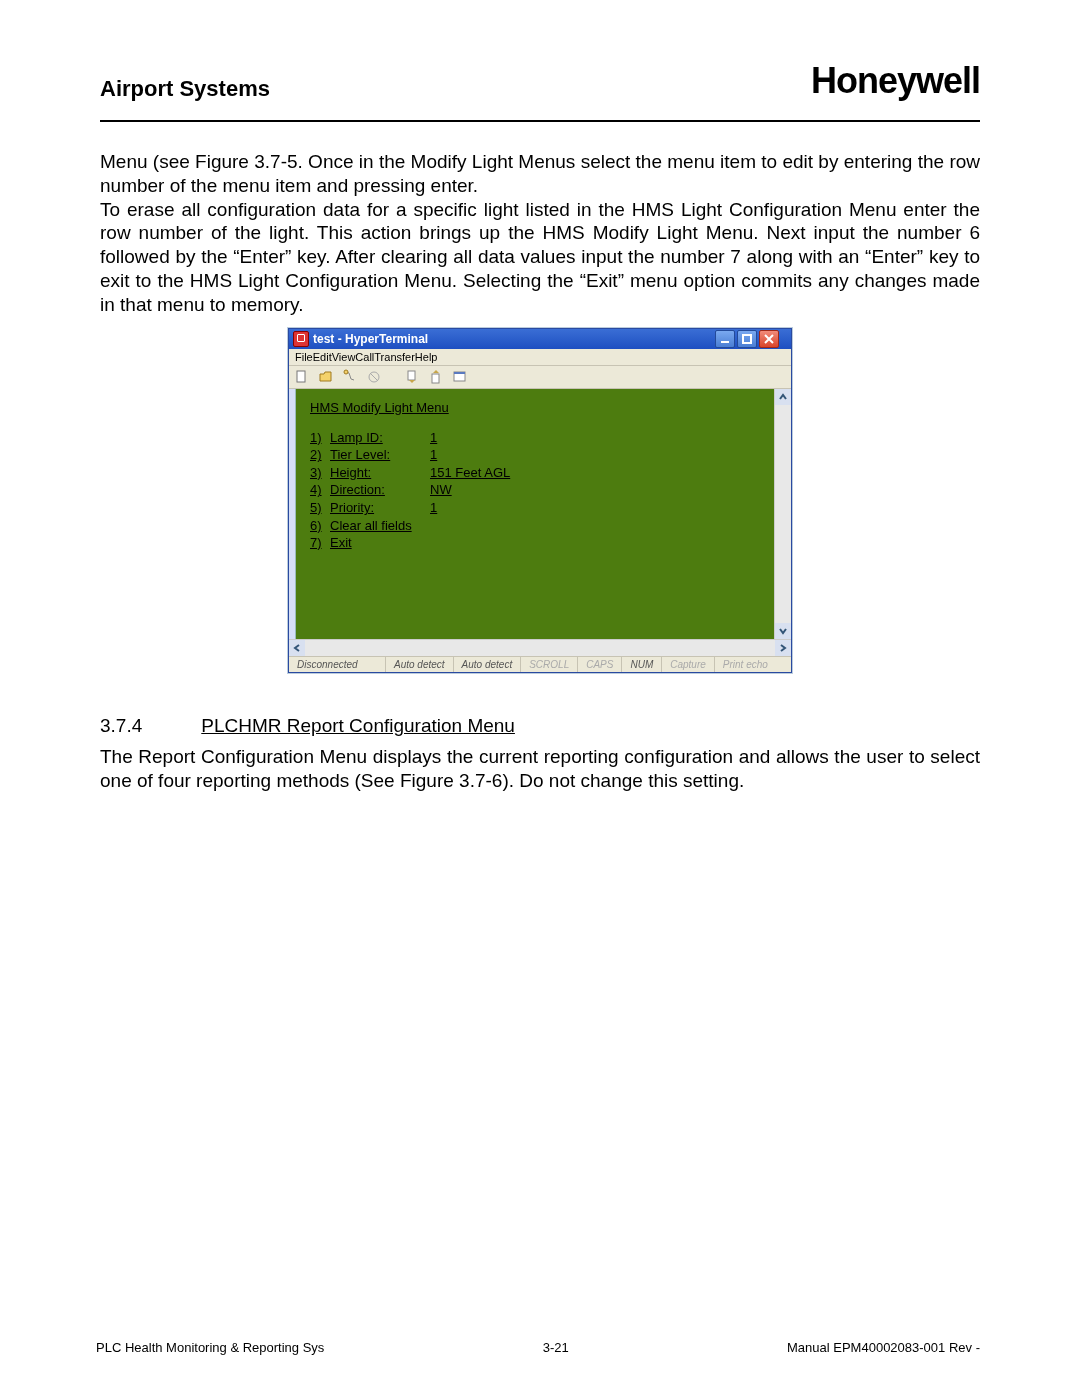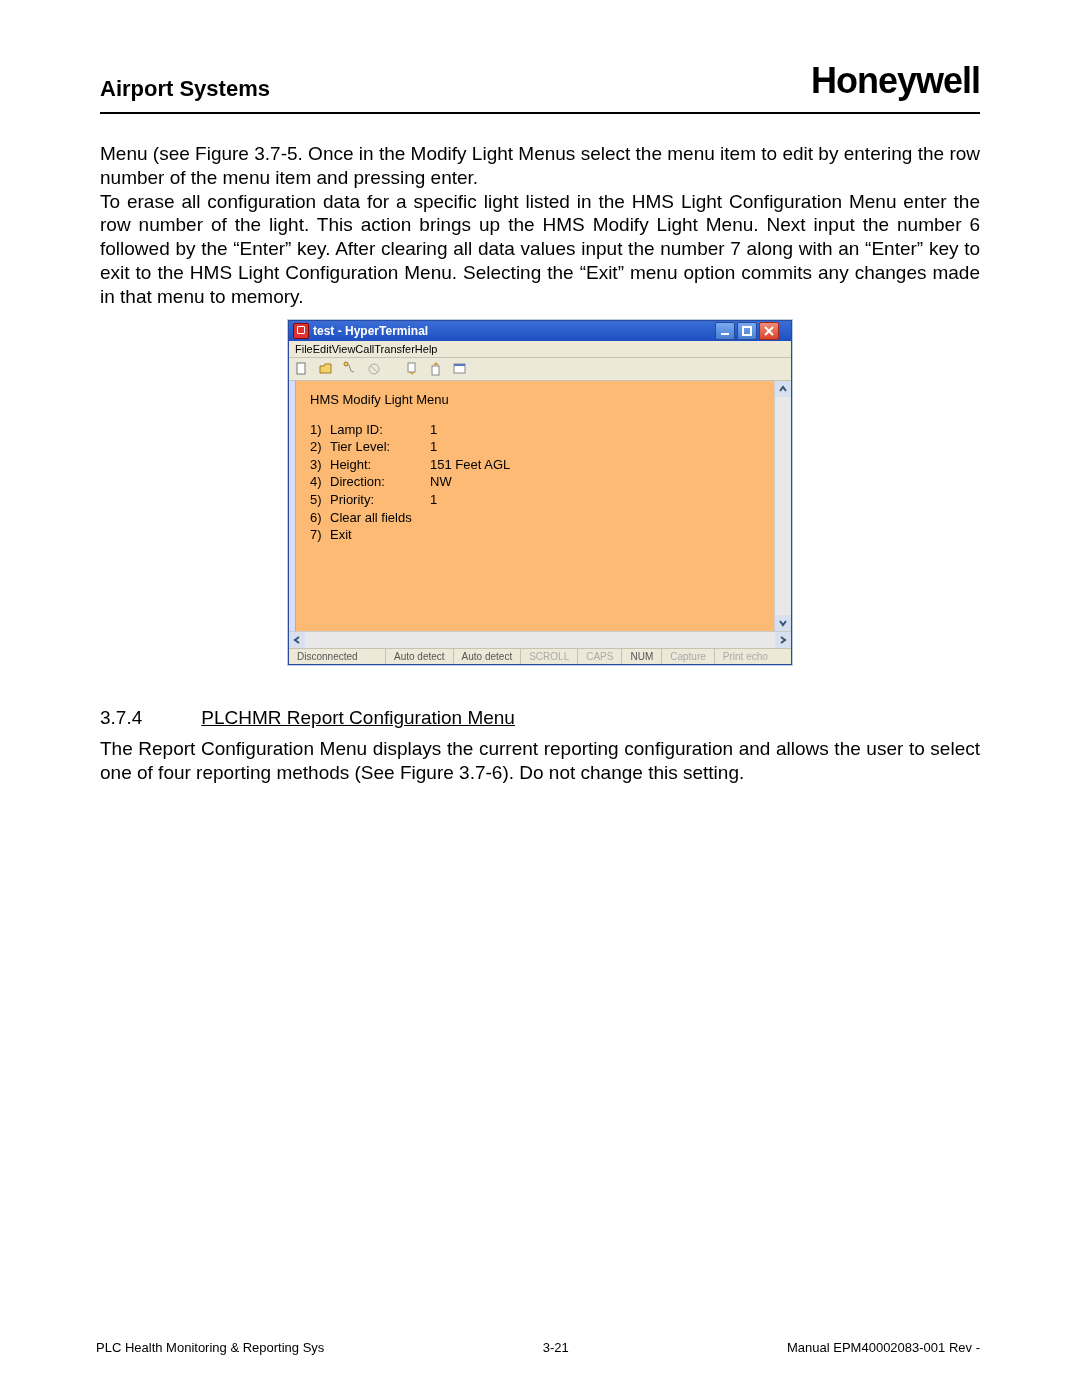--- a/index.html
+++ b/index.html
@@ -14,21 +14,21 @@
     height: 1397px;
     position: relative;
     box-sizing: border-box;
     padding: 60px 100px 40px 100px;
   }
   .header-row {
     display: flex;
     justify-content: space-between;
     align-items: flex-end;
     border-bottom: 2px solid #000;
-    padding-bottom: 10px;
+    padding-bottom: 18px;
   }
   .header-left {
     font-weight: bold;
     font-size: 22px;
   }
   .header-right {
     font-weight: 900;
     font-size: 36px;
     letter-spacing: -1px;
     font-family: Arial, Helvetica, sans-serif;
@@ -88,21 +88,22 @@
     display:flex; gap:6px; align-items:center;
   }
   .tbtn {
     width: 18px; height: 18px;
     display:inline-flex; align-items:center; justify-content:center;
     color:#555;
   }
   .tbtn svg { width:16px; height:16px; }
   .ht-body {
     display:flex;
-    background:#fdba74;
+    background:#4d7c0f;
+    text-decoration:underline;
   }
   .ht-gutter {
     width: 6px;
     background: #d6dff7;
     border-right: 1px solid #9bb;
   }
   .ht-terminal {
     flex:1;
     padding: 10px 10px 40px 14px;
     font-family: Arial, Helvetica, sans-serif;
@@ -135,20 +136,21 @@
   .ht-hscroll .arrow{position:absolute;top:0;width:16px;height:16px;background:#d8e0f0;display:flex;align-items:center;justify-content:center;}
   .ht-hscroll .arrow.left{left:0;}
   .ht-hscroll .arrow.right{right:0;}
   .ht-hscroll .arrow svg{width:8px;height:8px;stroke:#357;stroke-width:2;fill:none;}
   .ht-status {
     background:#ece9d8;
     border-top:1px solid #c7c3b3;
     display:flex;
     font-size:10px;
     color:#555;
+    font-style:italic;
   }
   .ht-status .cell {
     padding: 2px 8px;
     border-right: 1px solid #c7c3b3;
   }
   .ht-status .cell.dim { color:#aaa; }
 
   .figure-caption {
     text-align: center;
     font-weight: bold;

